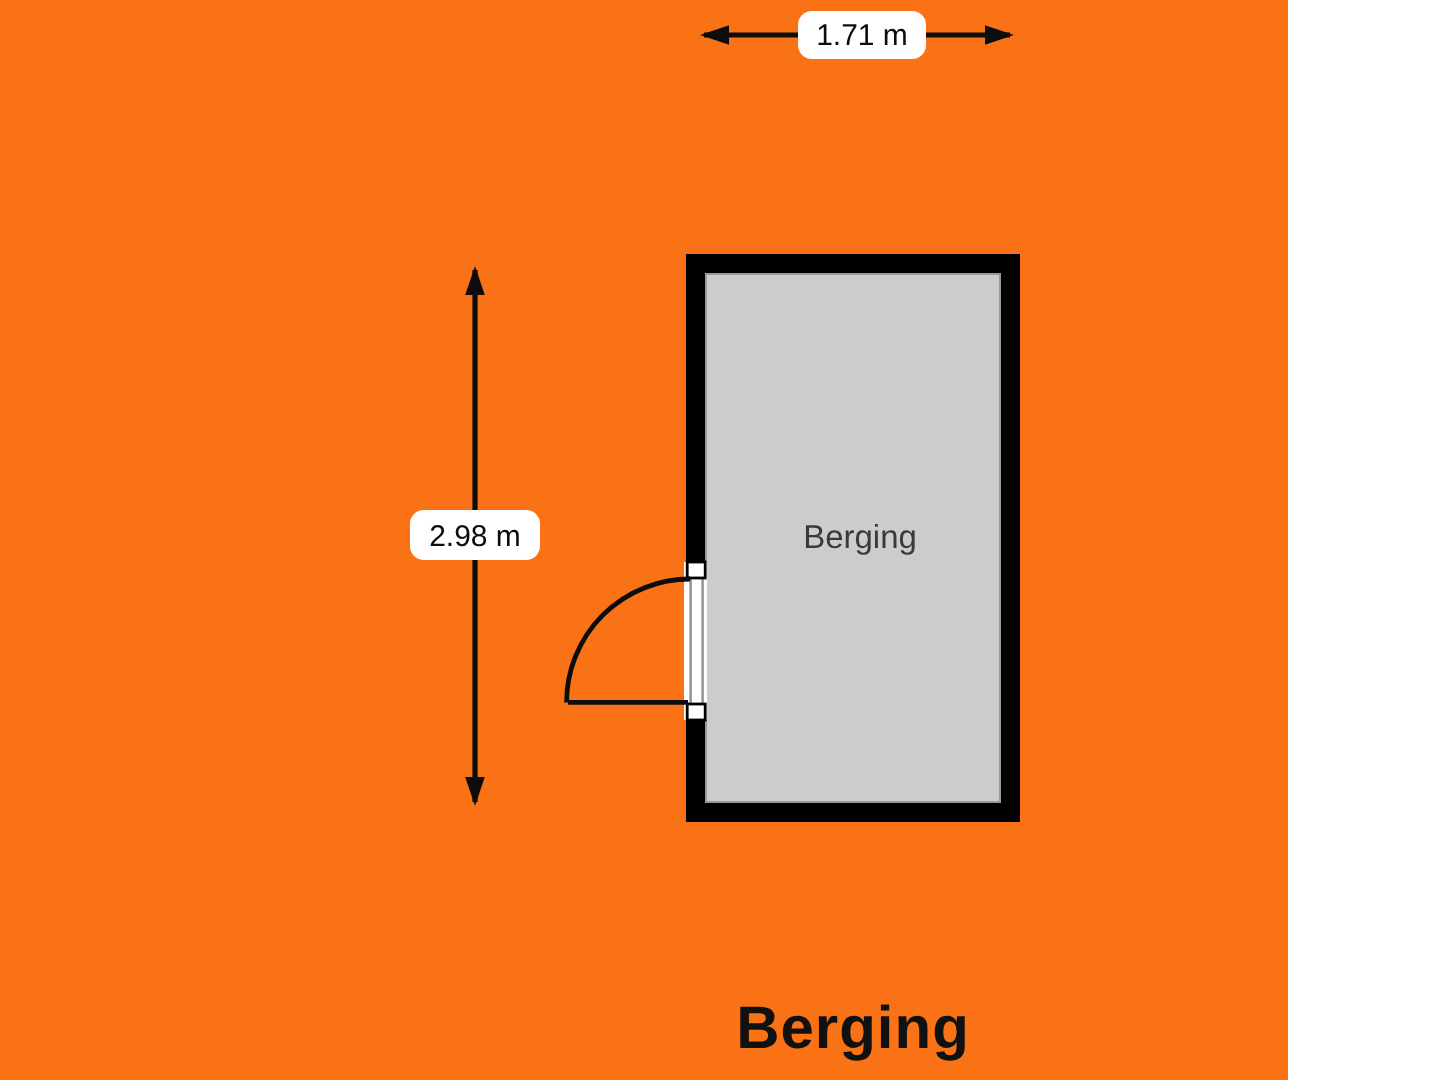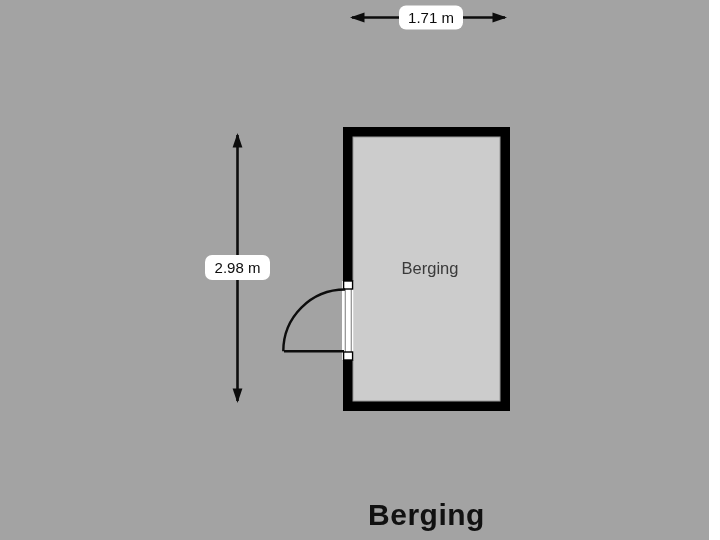--- a/index.html
+++ b/index.html
@@ -3,23 +3,23 @@
 <meta charset="utf-8">
 <style>
   html, body {
     margin: 0;
     padding: 0;
     background: #ffffff;
     font-family: "Liberation Sans", sans-serif;
   }
   .canvas {
     position: relative;
-    width: 709px;
+    width: 644px;
     height: 540px;
-    background: #a3a3a3;
+    background: #f97316;
     overflow: hidden;
   }
   .plan-svg {
     position: absolute;
     left: 0;
     top: 0;
   }
   .dim-text {
     font-family: "Liberation Sans", sans-serif;
     font-size: 15px;

